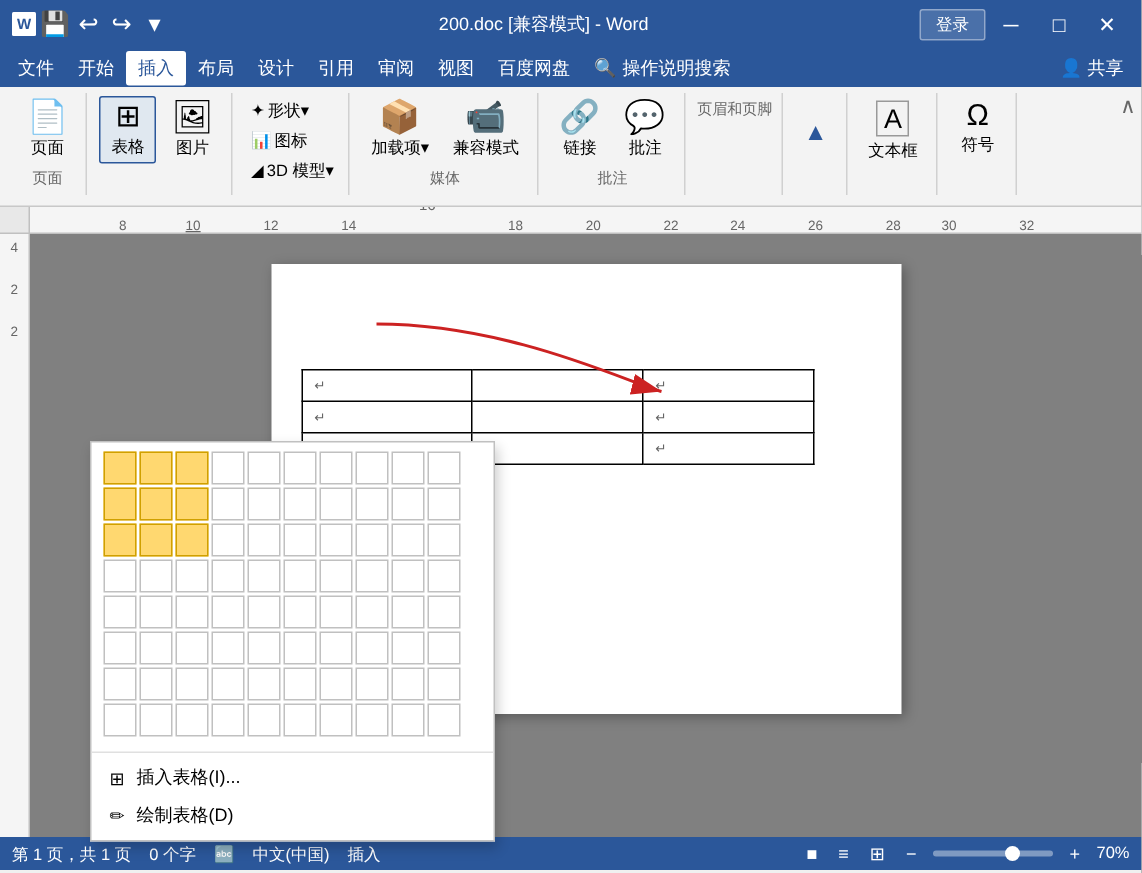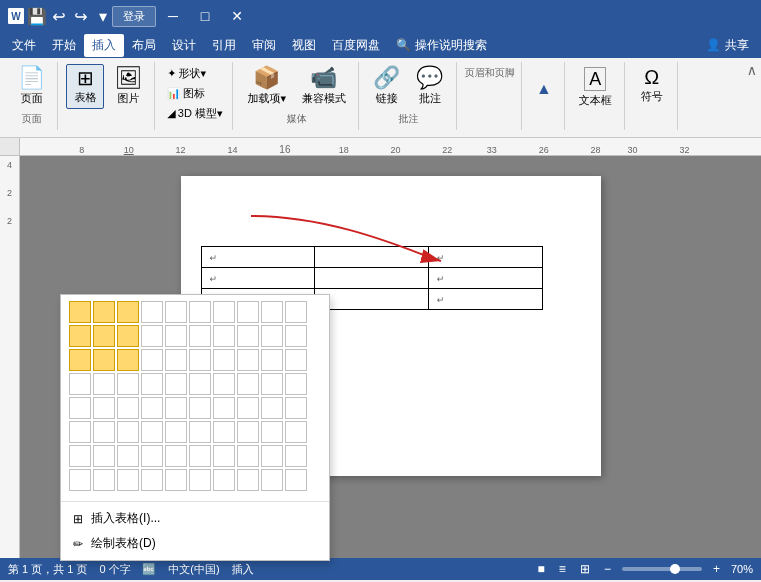--- a/index.html
+++ b/index.html
@@ -240,20 +240,21 @@
 <body>
 
 <div class="title-bar">
   <div class="title-bar-left">
     <div class="title-bar-icon">W</div>
     <button class="title-bar-btn" title="保存">💾</button>
     <button class="title-bar-btn" title="撤销">↩</button>
     <button class="title-bar-btn" title="重做">↪</button>
     <button class="title-bar-btn">▾</button>
   </div>
+  <div class="title-bar-title">200.doc [兼容模式] - Word</div>
   <div class="title-bar-right">
     <button class="login-btn">登录</button>
     <button class="win-btn">─</button>
     <button class="win-btn">□</button>
     <button class="win-btn close">✕</button>
   </div>
 </div>
 
 <div class="menu-bar">
   <div class="menu-item">文件</div>
@@ -381,25 +382,25 @@
 
 <div class="ruler-container">
   <div class="ruler-corner"></div>
   <div class="ruler-h">
     <div style="position:relative;height:100%;">
 
       <span style="position:absolute;bottom:0;left:8%;font-size:9px;color:#666;">8</span>
       <span style="position:absolute;bottom:0;left:14%;font-size:9px;color:#666;text-decoration:underline;">10</span>
       <span style="position:absolute;bottom:0;left:21%;font-size:9px;color:#666;">12</span>
       <span style="position:absolute;bottom:0;left:28%;font-size:9px;color:#666;">14</span>
-      <span style="position:absolute;bottom:0;left:35%;font-size:10px;color:#666;">16</span>
+      <span style="position:absolute;bottom:12px;left:35%;font-size:10px;color:#666;">16</span>
       <span style="position:absolute;bottom:0;left:43%;font-size:9px;color:#666;">18</span>
       <span style="position:absolute;bottom:0;left:50%;font-size:9px;color:#666;">20</span>
       <span style="position:absolute;bottom:0;left:57%;font-size:9px;color:#666;">22</span>
-      <span style="position:absolute;bottom:0;left:63%;font-size:9px;color:#666;">33</span>
+      <span style="position:absolute;bottom:0;left:63%;font-size:9px;color:#666;">24</span>
       <span style="position:absolute;bottom:0;left:70%;font-size:9px;color:#666;">26</span>
       <span style="position:absolute;bottom:0;left:77%;font-size:9px;color:#666;">28</span>
       <span style="position:absolute;bottom:0;left:82%;font-size:9px;color:#666;">30</span>
       <span style="position:absolute;bottom:0;left:89%;font-size:9px;color:#666;">32</span>
     </div>
   </div>
 </div>
 
 <div style="display:flex;flex:1;height:calc(582px - 32px - 26px - 82px - 18px - 22px);position:relative;">
 

